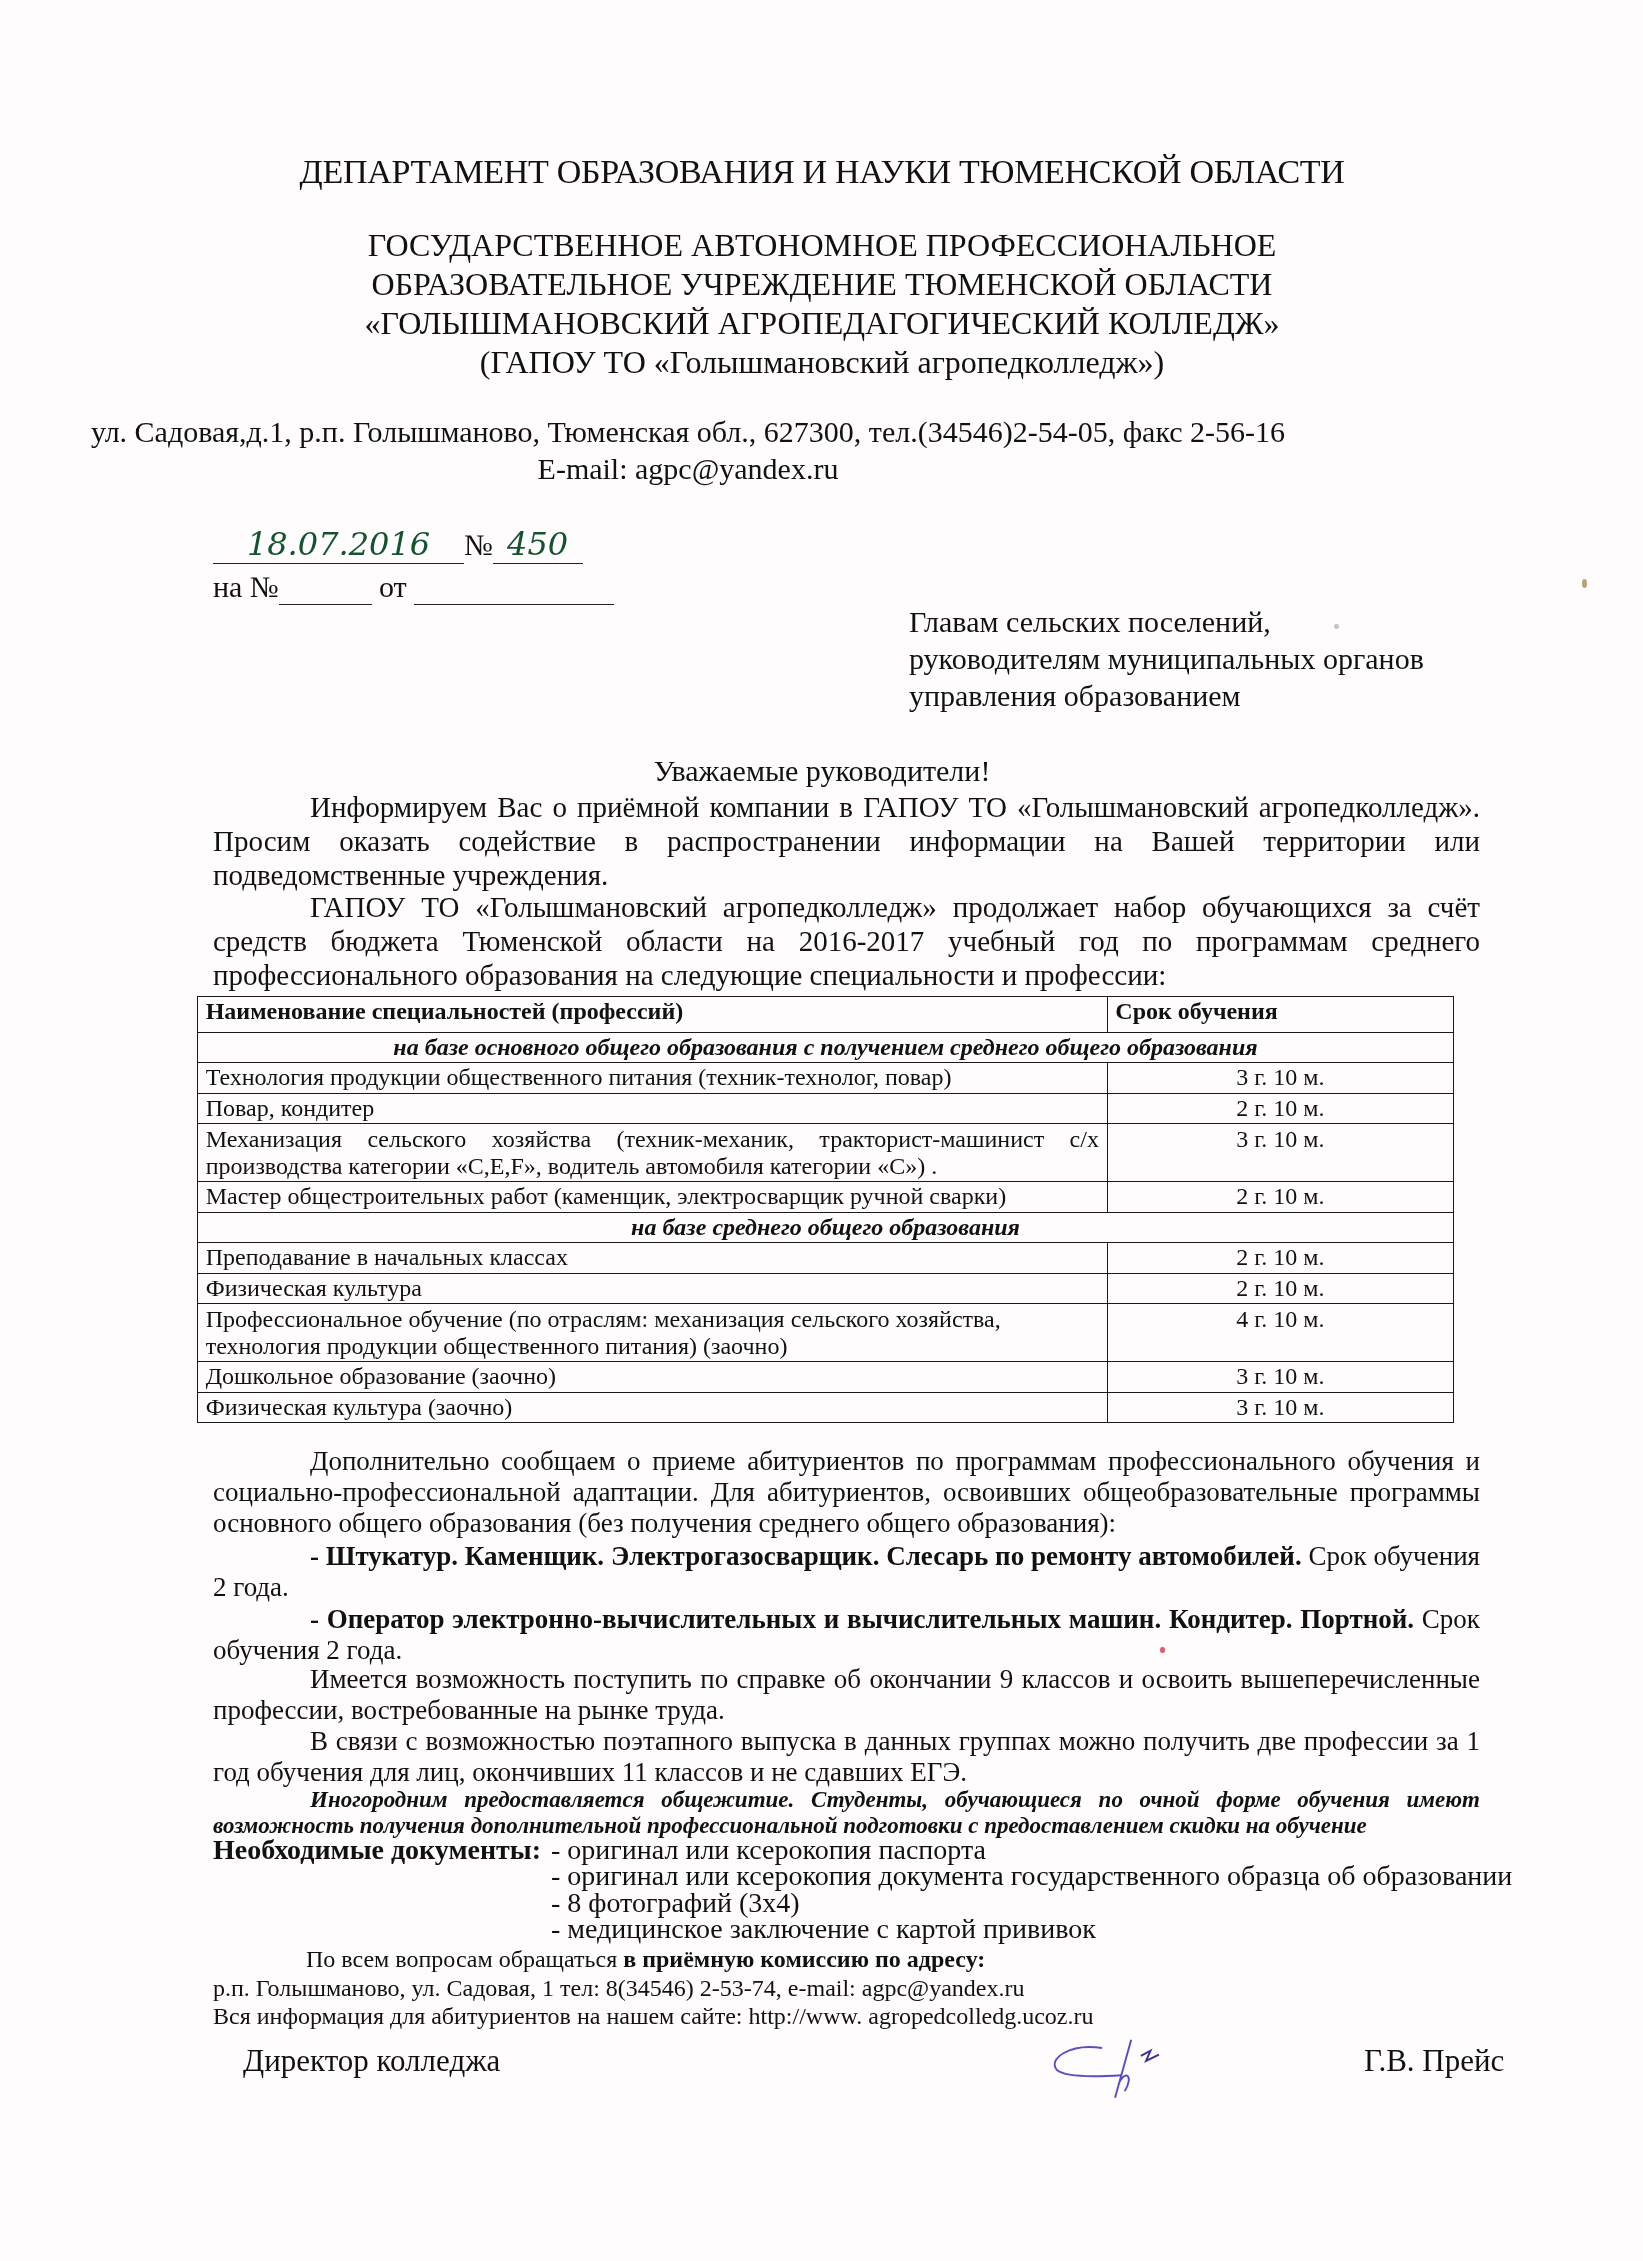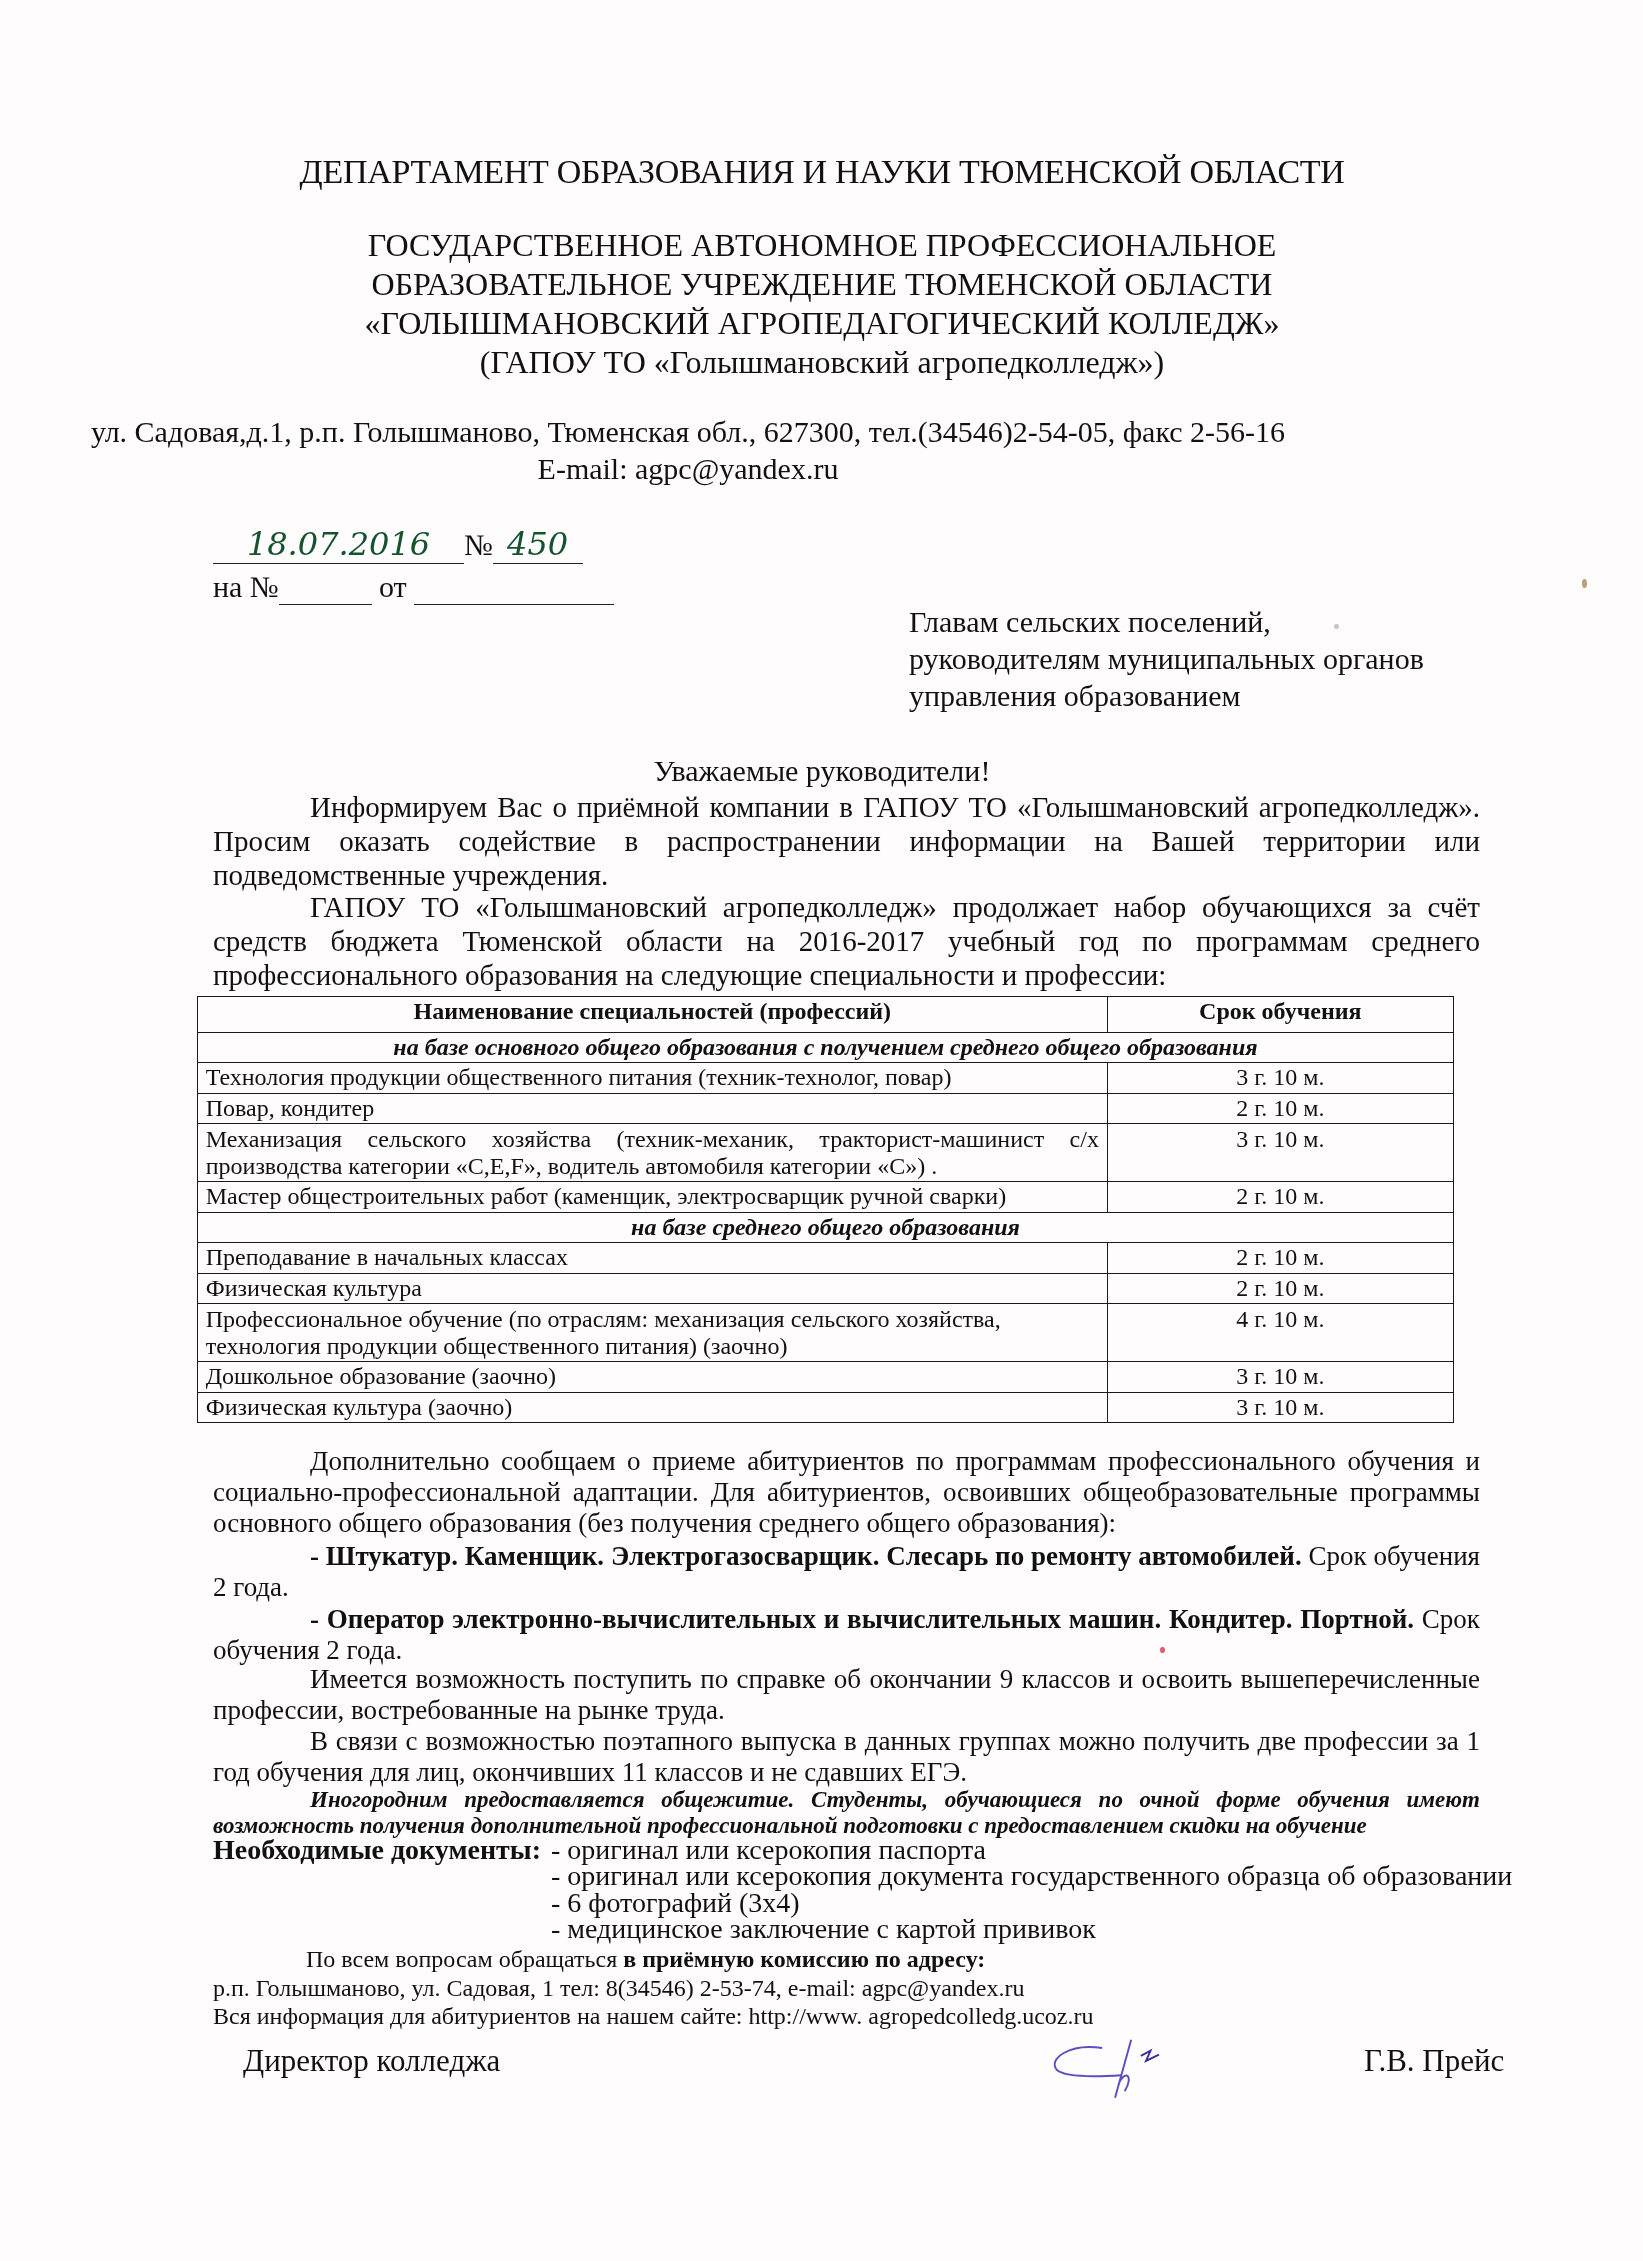--- a/index.html
+++ b/index.html
@@ -12,21 +12,21 @@
   .addr { top: 413px; left: 0; width: 1376px; font-size: 30px; line-height: 37px; }
   .regline { left: 213px; font-size: 30px; }
   .hand { font-family: "DejaVu Serif", serif; font-style: italic; color: #14532d; font-size: 32px; }
   .uline { display: inline-block; border-bottom: 1.9px solid #222; text-align: center; }
   .recip { left: 909px; top: 603px; font-size: 30px; line-height: 37px; }
   .greet { top: 754px; left: 0; width: 1644px; font-size: 30px; }
   .para { left: 213px; width: 1267px; font-size: 29px; line-height: 34px; text-align: justify; }
   .para .ind { display: inline-block; width: 97px; }
   table.spec { position: absolute; left: 197px; top: 996px; width: 1257px; border-collapse: collapse; font-size: 24px; }
   table.spec td, table.spec th { border: 1.9px solid #1a1a1a; padding: 1.3px 7.7px; vertical-align: top; line-height: 27px; }
-  table.spec th { font-weight: bold; text-align: center; height: 32px; }
+  table.spec th { font-weight: bold; text-align: left; height: 32px; }
   table.spec td.term { text-align: center; width: 330px; }
   table.spec td.sec { text-align: center; font-weight: bold; font-style: italic; }
   table.spec td.just { text-align: justify; }
   .docs { left: 213px; top: 1837px; font-size: 28px; line-height: 26.4px; }
   .docs .lbl { font-weight: bold; display: inline-block; width: 338px; }
   .docs .item { padding-left: 338px; }
   .contact { left: 213px; font-size: 24px; line-height: 28px; }
   .sign { top: 2043px; font-size: 31px; margin-left: 30px; }
   .signature { left: 1044px; top: 2030px; width: 155px; height: 71px; }
   .dot { border-radius: 50%; }
@@ -124,21 +124,21 @@
 <div class="abs para" style="top:1446px; font-size:27px; line-height:31px;"><span class="ind"></span><span>Дополнительно сообщаем о приеме абитуриентов по программам профессионального обучения и социально-профессиональной адаптации. Для абитуриентов, освоивших общеобразовательные программы основного общего образования (без получения среднего общего образования):</span></div>
 <div class="abs para" style="top:1541px; font-size:27px; line-height:31px;"><span class="ind"></span><b>- Штукатур. Каменщик. Электрогазосварщик. Слесарь по ремонту автомобилей.</b><span> Срок обучения 2 года.</span></div>
 <div class="abs para" style="top:1604px; font-size:27px; line-height:31px;"><span class="ind"></span><b>- Оператор электронно-вычислительных и вычислительных машин. Кондитер. Портной.</b><span> Срок обучения 2 года.</span></div>
 <div class="abs para" style="top:1664px; font-size:27px; line-height:31px;"><span class="ind"></span><span>Имеется возможность поступить по справке об окончании 9 классов и освоить вышеперечисленные профессии, востребованные на рынке труда.</span></div>
 <div class="abs para" style="top:1726px; font-size:27px; line-height:31px;"><span class="ind"></span><span>В связи с возможностью поэтапного выпуска в данных группах можно получить две профессии за 1 год обучения для лиц, окончивших 11 классов и не сдавших ЕГЭ.</span></div>
 <div class="abs para" style="top:1787px; font-size:23px; line-height:26px; font-weight:bold; font-style:italic;"><span class="ind" style="width:97px;"></span><span>Иногородним предоставляется общежитие. Студенты, обучающиеся по очной форме обучения имеют возможность получения дополнительной профессиональной подготовки с предоставлением скидки на обучение</span></div>
 
 <div class="abs docs">
   <div><span class="lbl">Необходимые документы:</span><span>- оригинал или ксерокопия паспорта</span></div>
   <div class="item">- оригинал или ксерокопия документа государственного образца об образовании</div>
-  <div class="item">- 6 фотографий (3х4)</div>
+  <div class="item">- 8 фотографий (3х4)</div>
   <div class="item">- медицинское заключение с картой прививок</div>
 </div>
 
 <div class="abs contact" style="top:1945px;"><span style="display:inline-block;width:93px;"></span><span>По всем вопросам обращаться </span><b>в приёмную комиссию по адресу:</b></div>
 <div class="abs contact" style="top:1974px;">р.п. Голышманово, ул. Садовая, 1 тел: 8(34546) 2-53-74, e-mail: agpc@yandex.ru</div>
 <div class="abs contact" style="top:2002px;">Вся информация для абитуриентов на нашем сайте: http://www. agropedcolledg.ucoz.ru</div>
 
 <div class="abs sign" style="left:213px;">Директор   колледжа</div>
 <svg class="abs signature" viewBox="0 0 240 110">
   <path d="M90 28 C40 20, 5 45, 20 62 C35 75, 90 72, 120 70" fill="none" stroke="#5b4fc0" stroke-width="3"></path>

